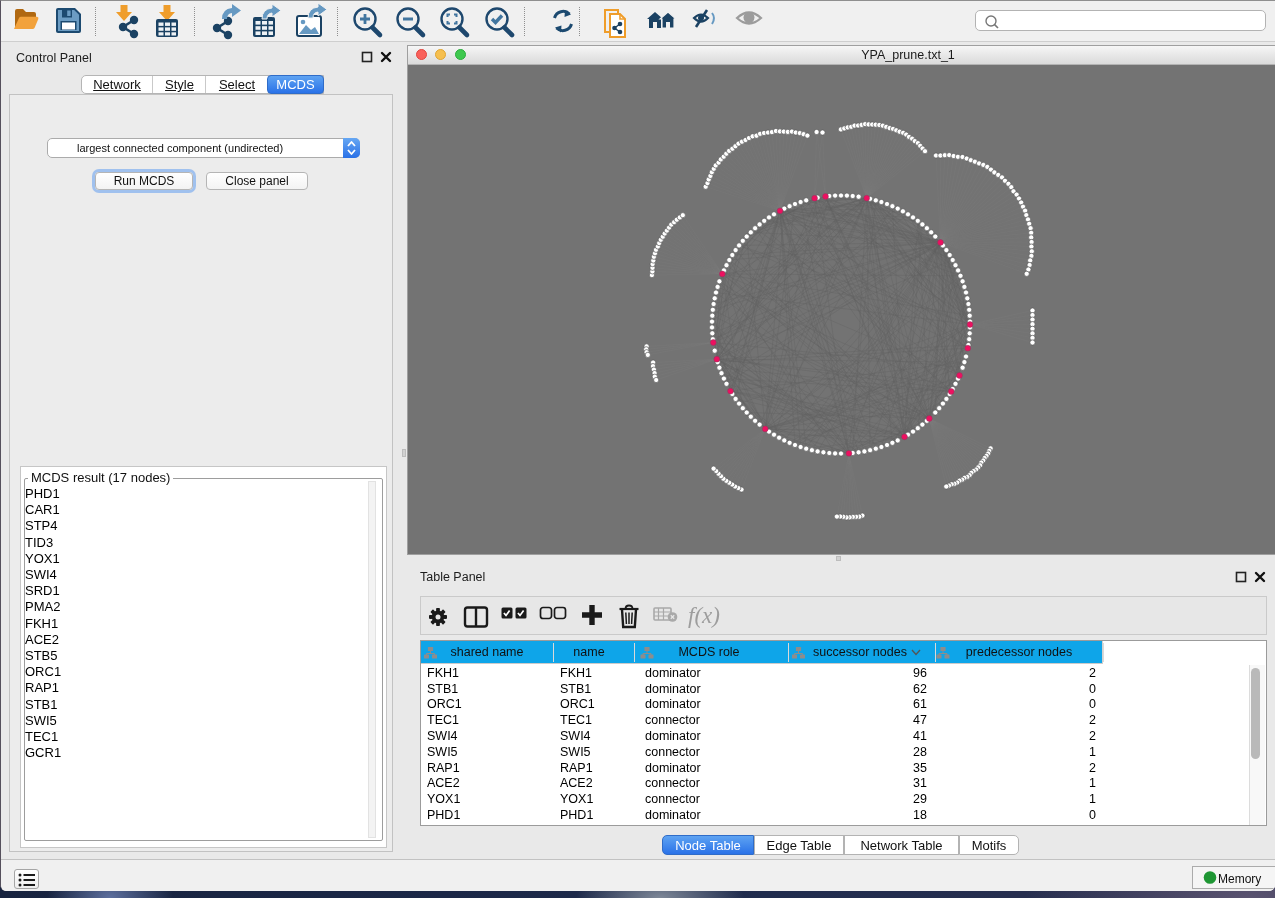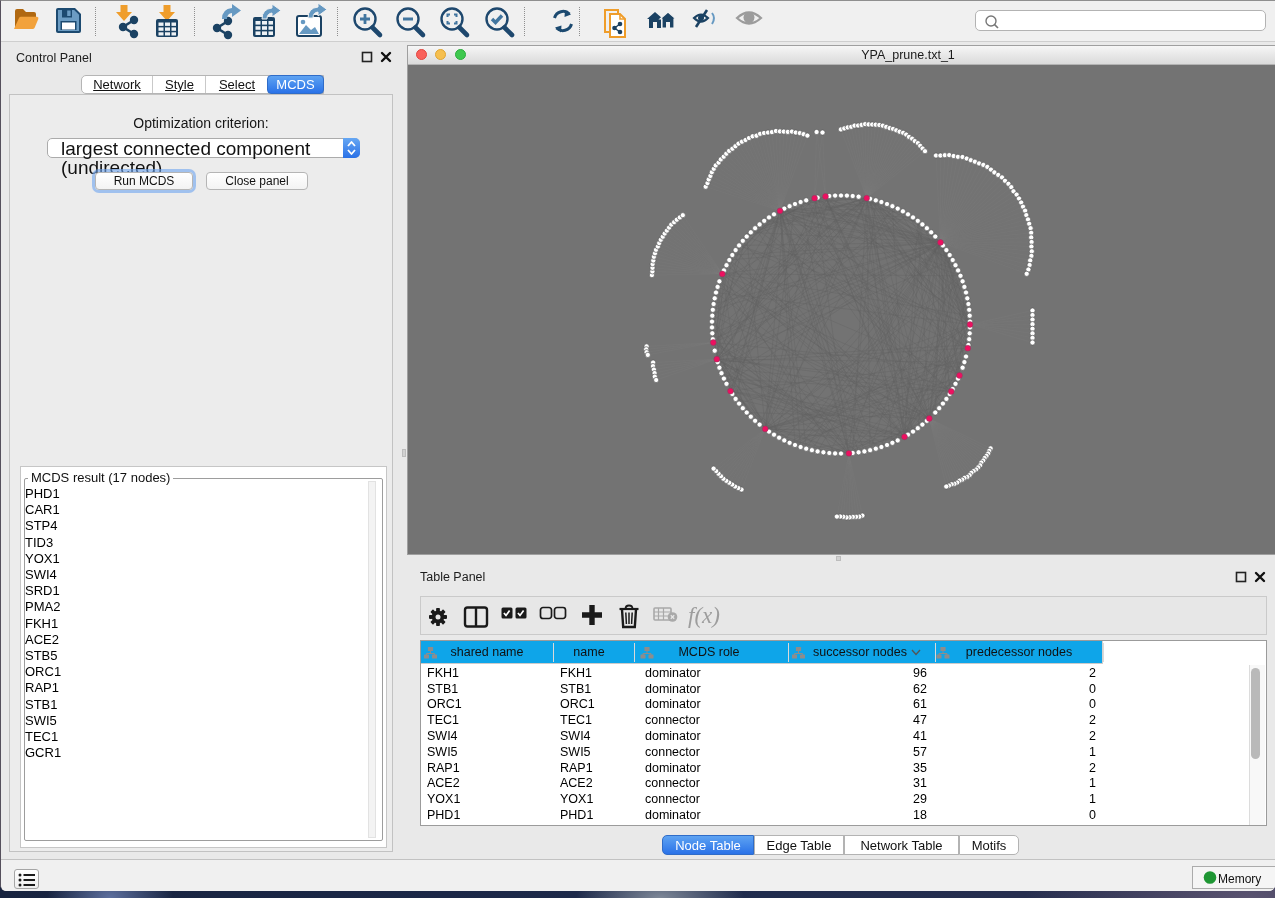--- a/index.html
+++ b/index.html
@@ -29,22 +29,22 @@
   .cp-tab { position:absolute; top:0; height:17px; font-size:13px; color:#111; text-align:center;
     line-height:17px;text-decoration:underline; }
   .cp-tab.d { border-right:1px solid #c9c9c9; }
   .mcds-tab { position:absolute; left:266px; top:74px; width:57px; height:19px;
     background:linear-gradient(#5ea3f2,#2a72e8); border:1px solid #2f6cc8; border-radius:4px;
     color:#fff; font-size:13px; text-align:center; line-height:17px; }
   .cp-panel { position:absolute; left:8px; top:93px; width:384px; height:758px;
     background:#ececec; border:1px solid #c2c2c2; }
   .opt-label { position:absolute; left:0; top:20px; width:100%; text-align:center; font-size:14px; color:#151515;}
   .dropdown { position:absolute; left:37px; top:43px; width:313px; height:20px; background:#fff;
-    border:1px solid #ababab; border-radius:5px; font-size:19px; color:#111; line-height:19px;
-    padding-left:13px; }
+    border:1px solid #ababab; border-radius:5px; font-size:11px; color:#111; line-height:19px;
+    padding-left:29px; }
   .dd-btn { position:absolute; right:-1px; top:-1px; width:17px; height:20px;
     background:linear-gradient(#66a7f3,#2a71e7); border-radius:0 5px 5px 0; }
   .btn { position:absolute; top:77px; height:18px; background:linear-gradient(#ffffff,#f3f3f3);
     border:1px solid #b5b5b5; border-radius:4px; font-size:12px; color:#111; text-align:center;
     line-height:16px; }
   .mcds-box { position:absolute; left:10px; top:371px; width:367px; height:382px; background:#fff;
     border:1px solid #c6c6c6; }
   .group-border { position:absolute; left:3px; top:11px; width:359px; height:363px;
     border:1px solid #9d9d9d; border-radius:2px; }
   .group-legend { position:absolute; left:7px; top:3px; background:#fff; padding:0 3px;
@@ -249,21 +249,20 @@
     <rect x="1.5" y="1.5" width="9" height="9" fill="none" stroke="#222" stroke-width="1.6"></rect>
     <path d="M21 2 L29 10 M29 2 L21 10" stroke="#111" stroke-width="2.4" stroke-linecap="round"></path>
   </svg>
   <div class="cp-tabs">
     <div class="cp-tab d" style="left:0;width:71px">Network</div>
     <div class="cp-tab d" style="left:72px;width:52px">Style</div>
     <div class="cp-tab" style="left:125px;width:60px">Select</div>
   </div>
   <div class="mcds-tab">MCDS</div>
   <div class="cp-panel">
-    <div class="opt-label">Optimization criterion:</div>
     <div class="dropdown">largest connected component (undirected)
       <div class="dd-btn">
         <svg width="17" height="20" viewBox="0 0 17 20">
           <path d="M5 8 L8.5 4 L12 8" fill="none" stroke="#fff" stroke-width="1.8" stroke-linejoin="round"></path>
           <path d="M5 12 L8.5 16 L12 12" fill="none" stroke="#fff" stroke-width="1.8" stroke-linejoin="round"></path>
         </svg>
       </div>
     </div>
     <div class="btn" style="left:85px;width:98px;box-shadow:0 0 0 3px rgba(110,165,240,0.6)">Run MCDS</div>
     <div class="btn" style="left:196px;width:102px">Close panel</div>
@@ -1244,21 +1243,21 @@
 <div class="td-cell num" style="left:406px;top:72.2px;width:100px">47</div>
 <div class="td-cell num" style="left:575px;top:72.2px;width:100px">2</div>
 <div class="td-cell" style="left:6px;top:88.0px">SWI4</div>
 <div class="td-cell" style="left:139px;top:88.0px">SWI4</div>
 <div class="td-cell" style="left:224px;top:88.0px">dominator</div>
 <div class="td-cell num" style="left:406px;top:88.0px;width:100px">41</div>
 <div class="td-cell num" style="left:575px;top:88.0px;width:100px">2</div>
 <div class="td-cell" style="left:6px;top:103.8px">SWI5</div>
 <div class="td-cell" style="left:139px;top:103.8px">SWI5</div>
 <div class="td-cell" style="left:224px;top:103.8px">connector</div>
-<div class="td-cell num" style="left:406px;top:103.8px;width:100px">57</div>
+<div class="td-cell num" style="left:406px;top:103.8px;width:100px">28</div>
 <div class="td-cell num" style="left:575px;top:103.8px;width:100px">1</div>
 <div class="td-cell" style="left:6px;top:119.6px">RAP1</div>
 <div class="td-cell" style="left:139px;top:119.6px">RAP1</div>
 <div class="td-cell" style="left:224px;top:119.6px">dominator</div>
 <div class="td-cell num" style="left:406px;top:119.6px;width:100px">35</div>
 <div class="td-cell num" style="left:575px;top:119.6px;width:100px">2</div>
 <div class="td-cell" style="left:6px;top:135.4px">ACE2</div>
 <div class="td-cell" style="left:139px;top:135.4px">ACE2</div>
 <div class="td-cell" style="left:224px;top:135.4px">connector</div>
 <div class="td-cell num" style="left:406px;top:135.4px;width:100px">31</div>

